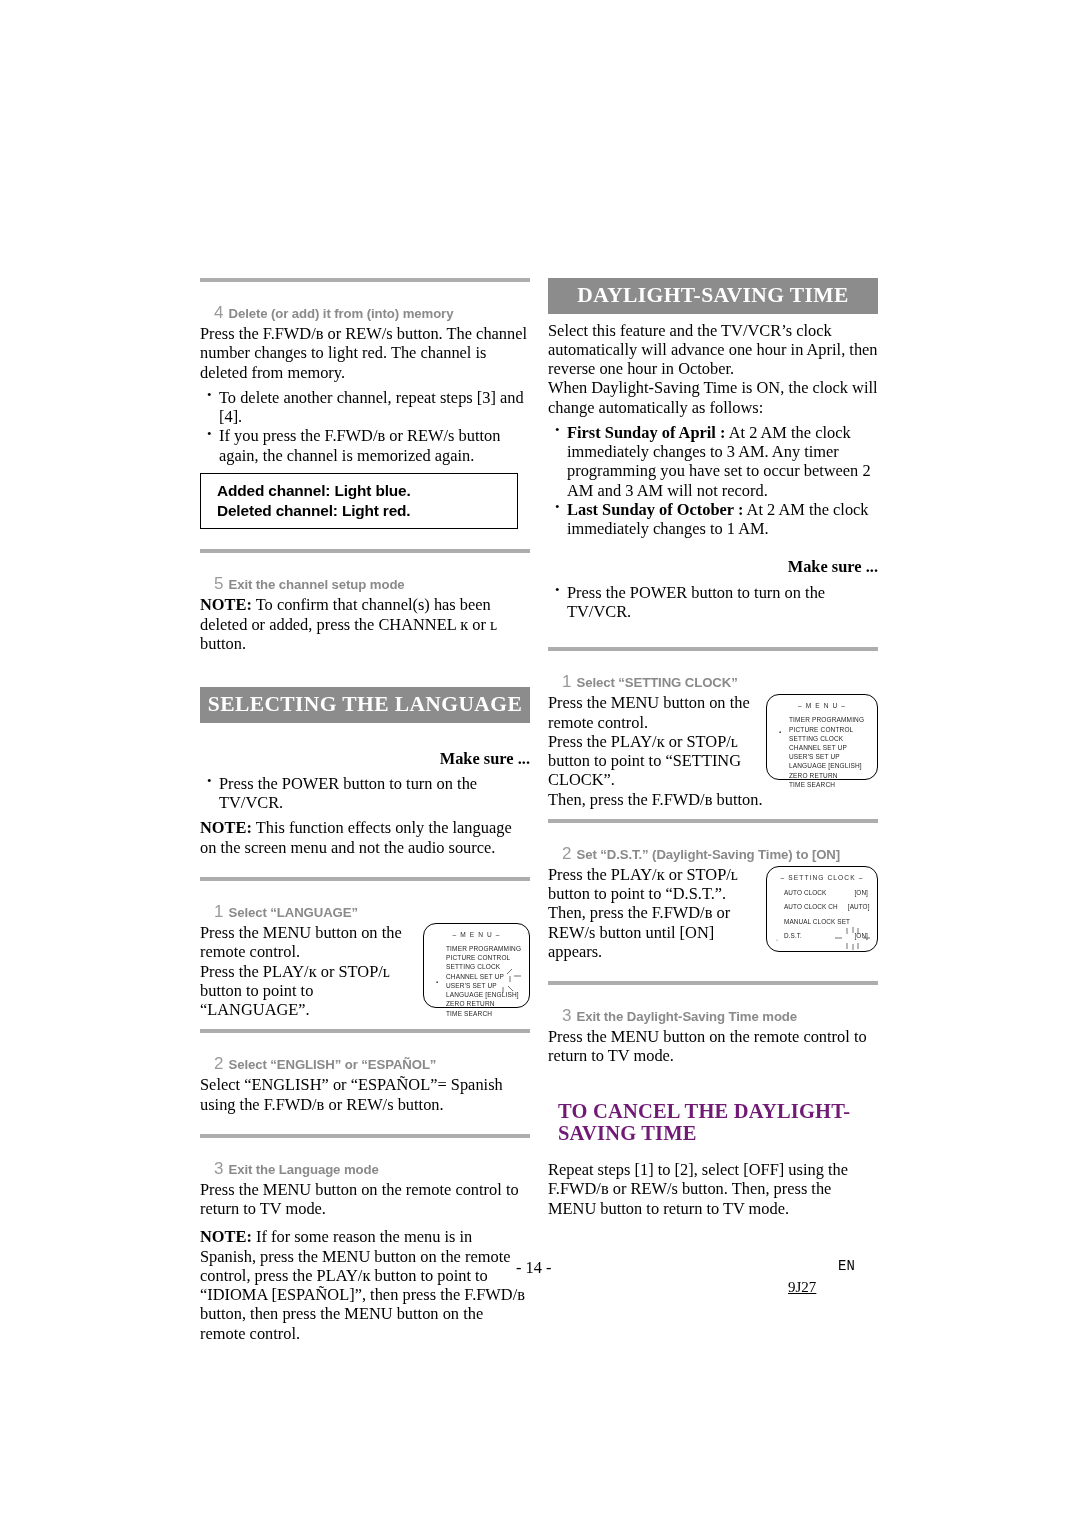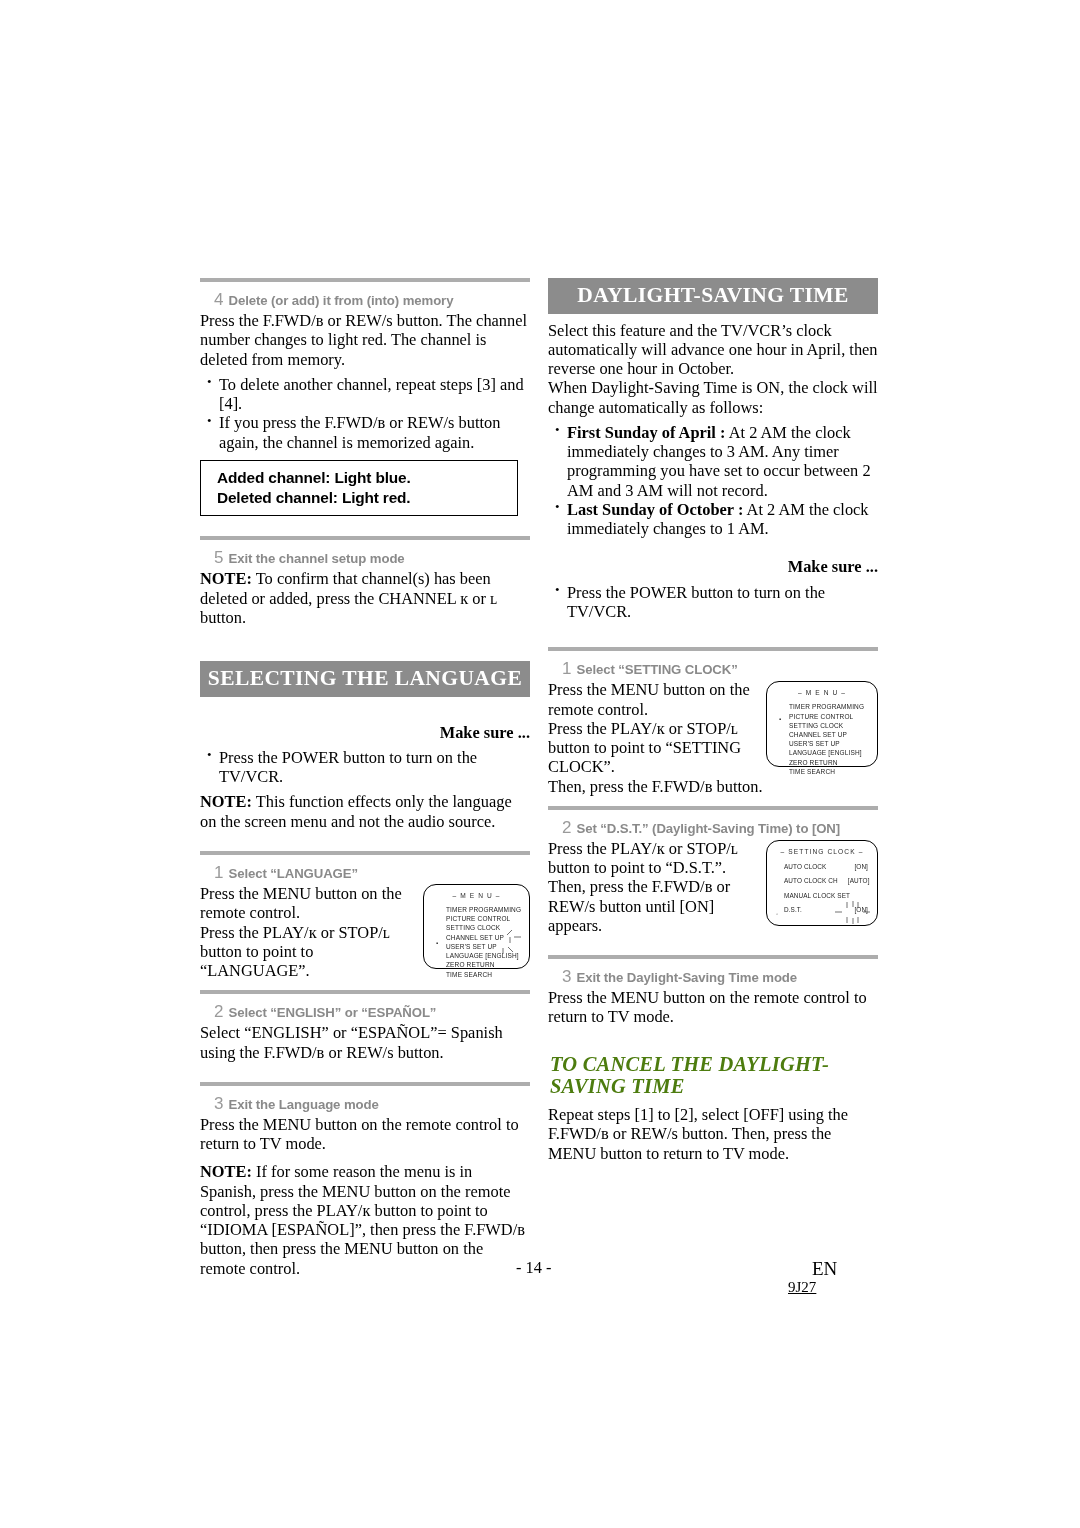--- a/index.html
+++ b/index.html
@@ -54,21 +54,21 @@
 
   
   .rule {
     height: 4px;
     background: #adadad;
     margin: 0;
   }
 
   
   .step {
-    margin: 8px 0 1px 0;
+    margin: 21px 0 1px 0;
     padding-left: 14px;
     white-space: nowrap;
   }
   .step-num {
     font-family: "Liberation Sans", sans-serif;
     font-size: 17px;
     color: #9a9a9a;
     font-weight: normal;
   }
   .step-label {
@@ -129,25 +129,24 @@
     font-weight: bold;
     font-size: 15.4px;
     line-height: 1.28;
     letter-spacing: -0.15px;
   }
 
   
   .subhead {
     font-family: "Liberation Serif", serif;
     font-weight: bold;
-    font-style: italic;
     font-size: 20.5px;
-    color: #4d7c0f;
+    color: #701a75;
     line-height: 1.08;
-    margin: 2px;
+    margin: 10px;
     letter-spacing: 0.2px;
   }
 
   
   .osd {
     border: 1.4px solid #000;
     border-radius: 13px;
     background: #fff;
     box-sizing: border-box;
     position: relative;
@@ -211,24 +210,24 @@
   .folio {
     position: absolute;
     left: 516px;
     top: 0;
     font-size: 16.4px;
     font-family: "Liberation Serif", serif;
     text-align: center;
   }
   .lang-code {
     position: absolute;
-    left: 812px;
+    left: 838px;
     top: 0;
-    font-size: 19px;
-    font-family: Liberation Serif, serif;
+    font-size: 14px;
+    font-family: Liberation Mono, monospace;
   }
   .doc-code {
     position: absolute;
     left: 788px;
     top: 21px;
     font-size: 15px;
     font-family: "Liberation Serif", serif;
     text-decoration: underline;
   }
 

